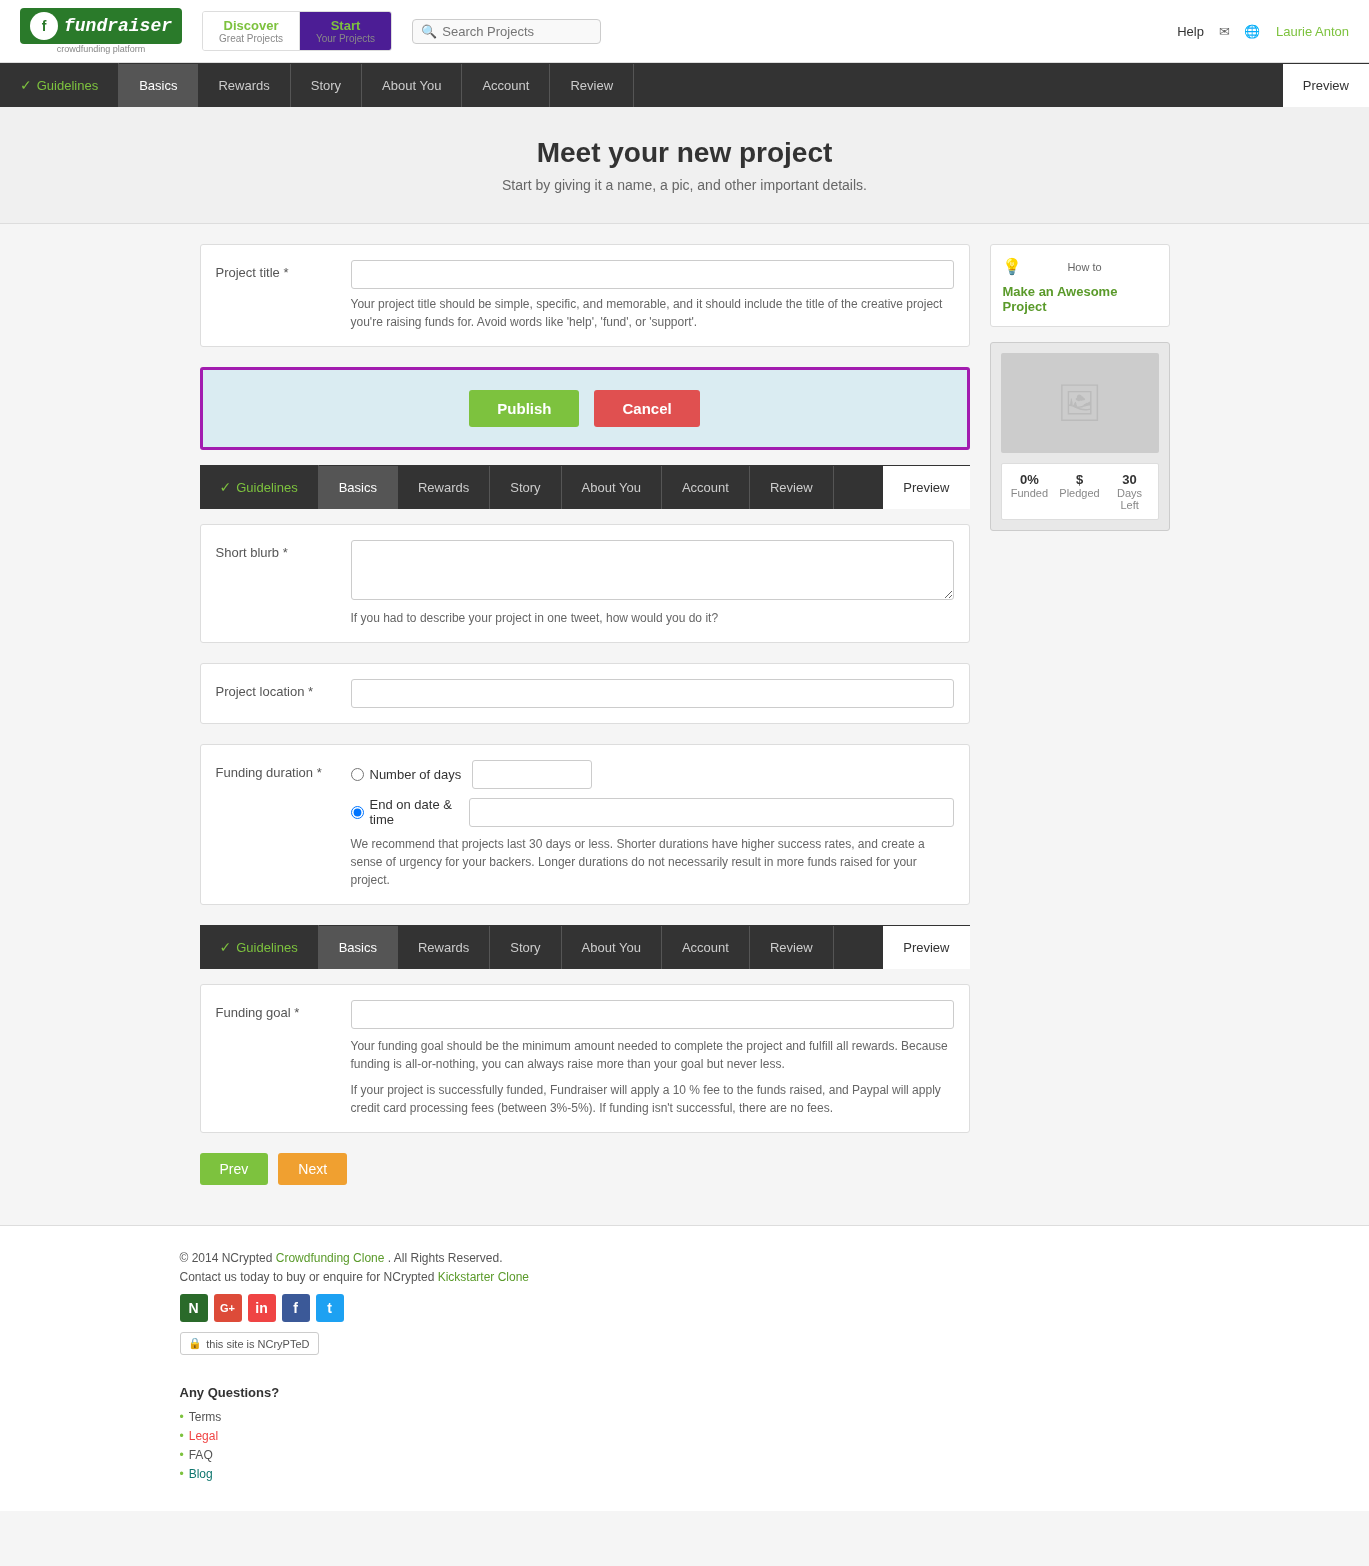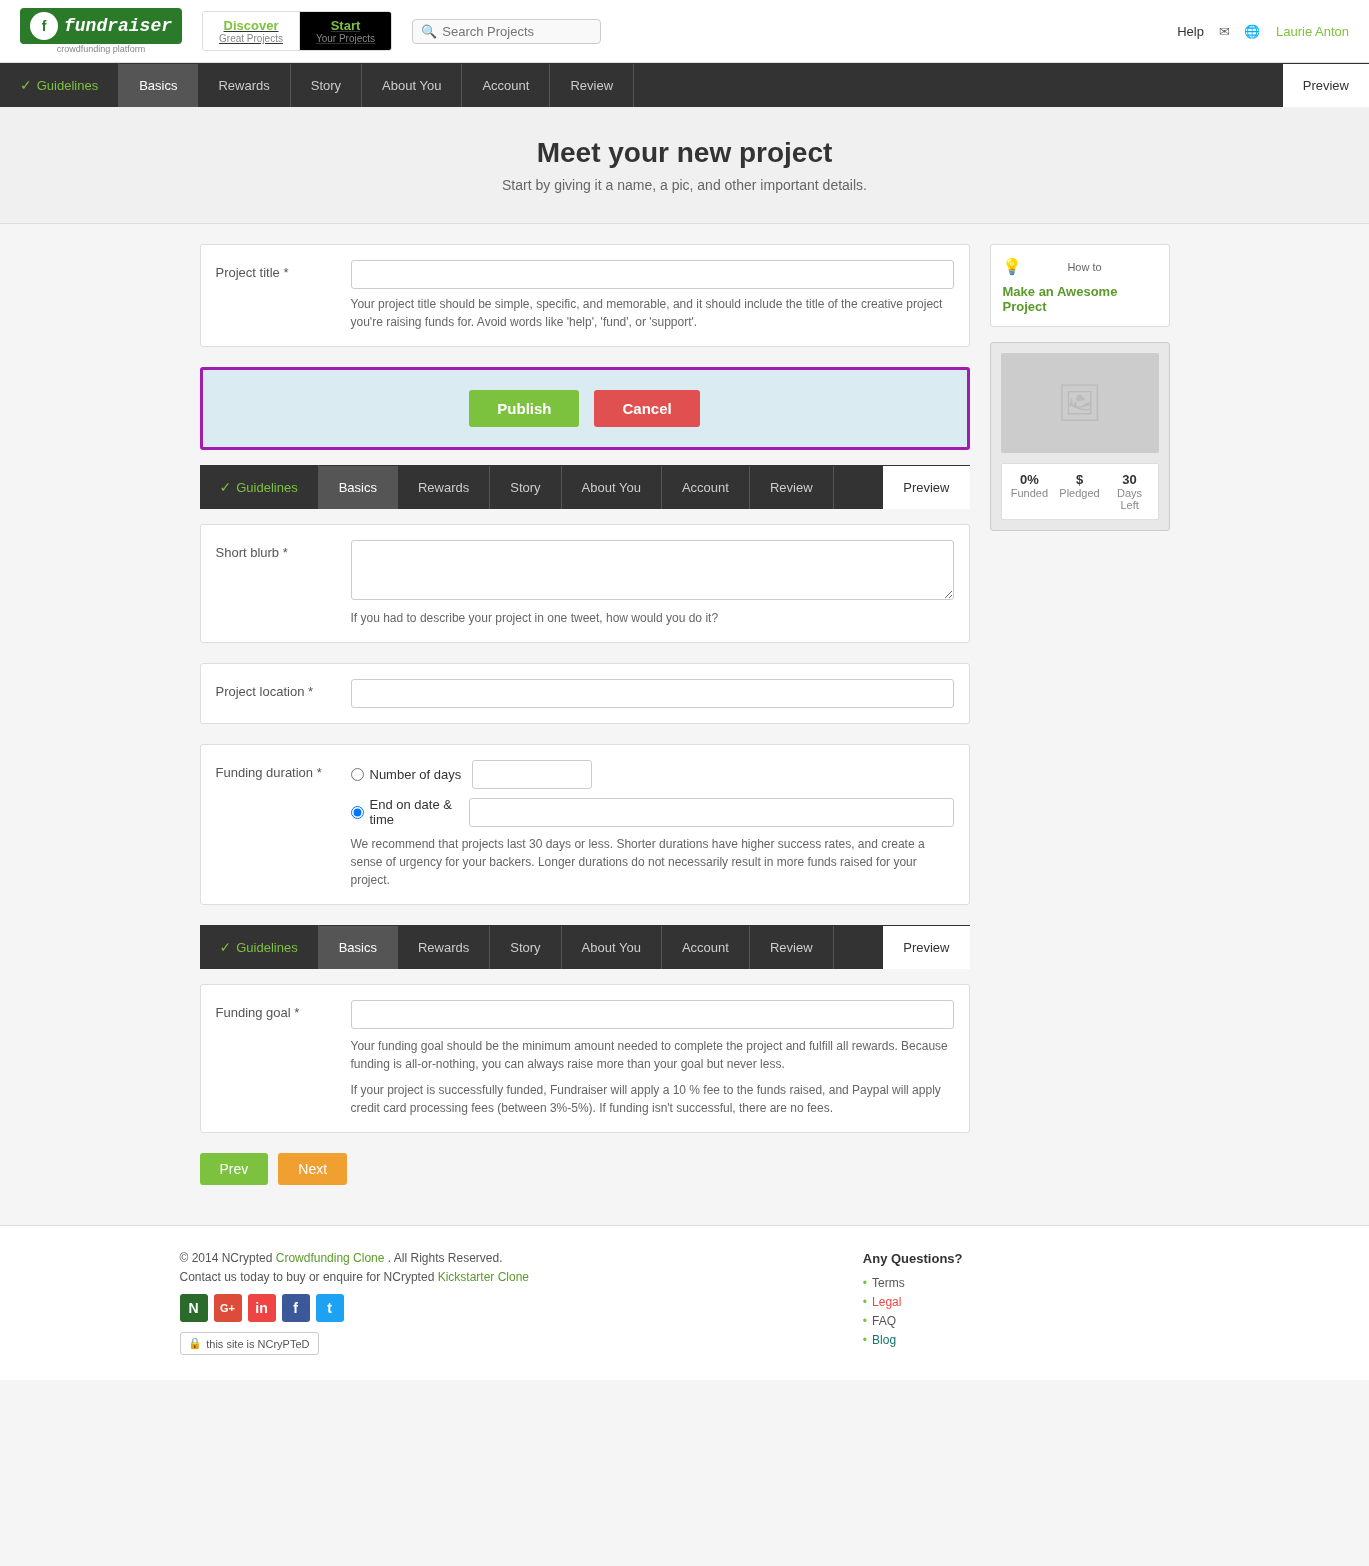--- a/index.html
+++ b/index.html
@@ -1,21 +1,21 @@
 <!DOCTYPE html>
 <html><head>
   <meta charset="utf-8">
   <style>
     * { box-sizing: border-box; margin: 0; padding: 0; }
     body { font-family: Arial, sans-serif; font-size: 13px; color: #333; background: #f5f5f5; }
 
     
     .header { background: #fff; border-bottom: 1px solid #ddd; padding: 8px 20px; display: flex; align-items: center; gap: 20px; }
     .logo { display: flex; align-items: center; }
-    .nav-discover, .nav-start { text-align: center; padding: 5px 15px; text-decoration: underline; }
+    .nav-discover, .nav-start { text-align: center; padding: 5px 15px; }
     .nav-discover a, .nav-start a { color: #5a9a2a; text-decoration: none; font-size: 14px; font-weight: bold; }
     .nav-discover span, .nav-start span { display: block; font-size: 11px; color: #666; }
     .search-box { display: flex; align-items: center; border: 1px solid #ccc; border-radius: 4px; padding: 4px 8px; background: #f9f9f9; gap: 5px; }
     .search-box input { border: none; background: transparent; outline: none; width: 150px; font-size: 13px; }
     .header-actions { margin-left: auto; display: flex; align-items: center; gap: 15px; }
     .header-actions a { color: #333; text-decoration: none; font-size: 13px; }
 
     
     .tab-nav { background: #333; display: flex; align-items: center; }
     .tab-nav .tab-item { padding: 14px 20px; color: #ccc; font-size: 13px; cursor: pointer; position: relative; display: flex; align-items: center; gap: 5px; border-right: 1px solid #555; }
@@ -70,21 +70,21 @@
     .howto-link { color: #5a9a2a; text-decoration: none; font-size: 13px; font-weight: bold; }
     .sidebar-preview { background: #e8e8e8; border: 1px solid #ccc; border-radius: 3px; padding: 10px; }
     .sidebar-preview-image { background: #ccc; height: 100px; display: flex; align-items: center; justify-content: center; margin-bottom: 10px; border-radius: 2px; }
     .preview-stats { display: flex; gap: 10px; font-size: 12px; text-align: center; background: #fff; border: 1px solid #ddd; padding: 8px; border-radius: 2px; }
     .preview-stat { flex: 1; }
     .preview-stat-val { font-weight: bold; font-size: 13px; }
     .preview-stat-lbl { color: #888; font-size: 11px; }
 
     
     .footer { background: #fff; border-top: 1px solid #ddd; padding: 25px 20px; margin-top: 20px; }
-    .footer-grid { max-width: 1010px; margin: 0 auto; display: flex; gap: 30px; }
+    .footer-grid { max-width: 1010px; margin: 0 auto; display: flex; gap: 30px; flex-direction: column; }
     .footer-left { flex: 2; }
     .footer-copy { font-size: 12px; color: #555; margin-bottom: 5px; }
     .footer-copy a { color: #5a9a2a; text-decoration: none; }
     .footer-social { display: flex; gap: 6px; margin-top: 10px; }
     .social-icon { width: 28px; height: 28px; border-radius: 3px; display: flex; align-items: center; justify-content: center; font-size: 14px; font-weight: bold; color: white; cursor: pointer; }
     .ncrypted-badge { margin-top: 10px; border: 1px solid #ccc; padding: 4px 8px; border-radius: 3px; font-size: 11px; color: #555; display: inline-flex; align-items: center; gap: 4px; }
     .footer-col { flex: 1; }
     .footer-col h4 { font-size: 13px; color: #333; margin-bottom: 10px; font-weight: bold; }
     .footer-col ul { list-style: none; }
     .footer-col ul li { margin-bottom: 5px; font-size: 12px; }
@@ -111,21 +111,21 @@
       </div>
       <span style="font-size:9px;color:#888;">crowdfunding platform</span>
     </div>
   </div>
 
   <div style="display:flex;align-items:stretch;border:1px solid #ddd;border-radius:3px;overflow:hidden;">
     <div class="nav-discover" style="padding:6px 16px;background:#fff;border-right:1px solid #ddd;">
       <a style="color:#7dc23e;text-decoration:none;font-size:13px;font-weight:bold;">Discover</a>
       <span style="display:block;font-size:10px;color:#888;">Great Projects</span>
     </div>
-    <div class="nav-start" style="padding:6px 16px;background:#000000;">
+    <div class="nav-start" style="padding:6px 16px;background:#4c1d95;">
       <a style="color:#7dc23e;text-decoration:none;font-size:13px;font-weight:bold;">Start</a>
       <span style="display:block;font-size:10px;color:#888;">Your Projects</span>
     </div>
   </div>
 
   <div class="search-box">
     <span style="color:#aaa;">🔍</span>
     <input type="text" placeholder="Search Projects" style="">
   </div>
 

